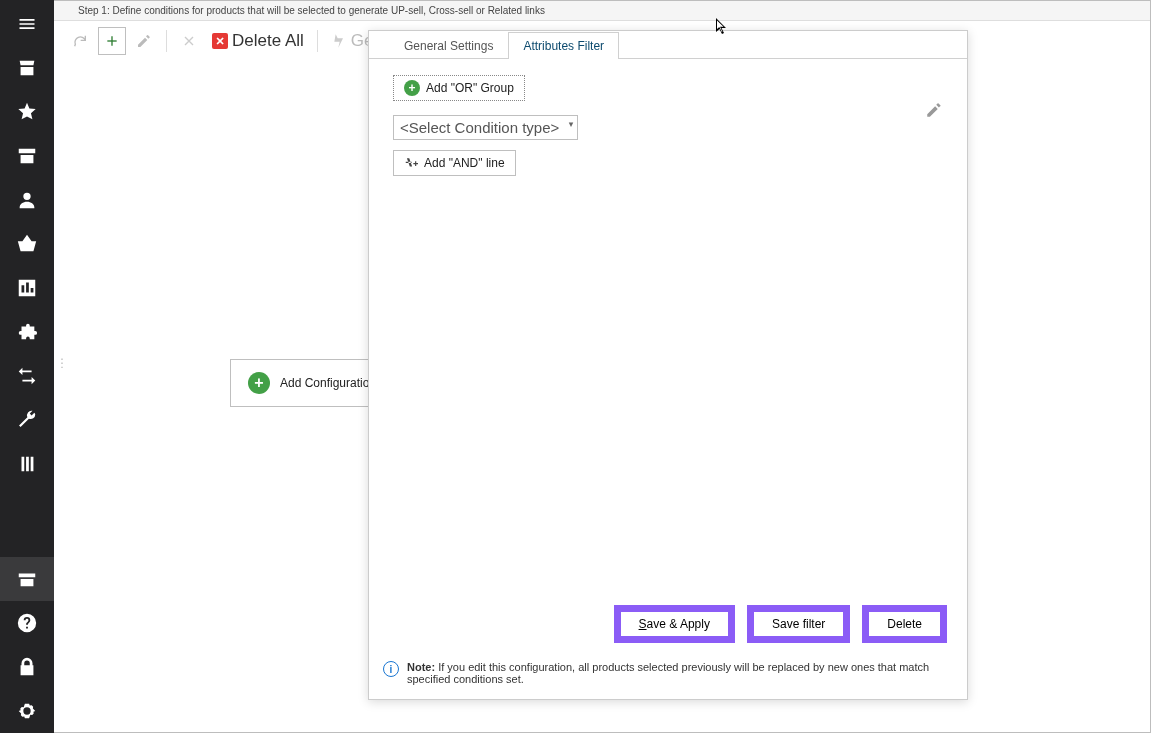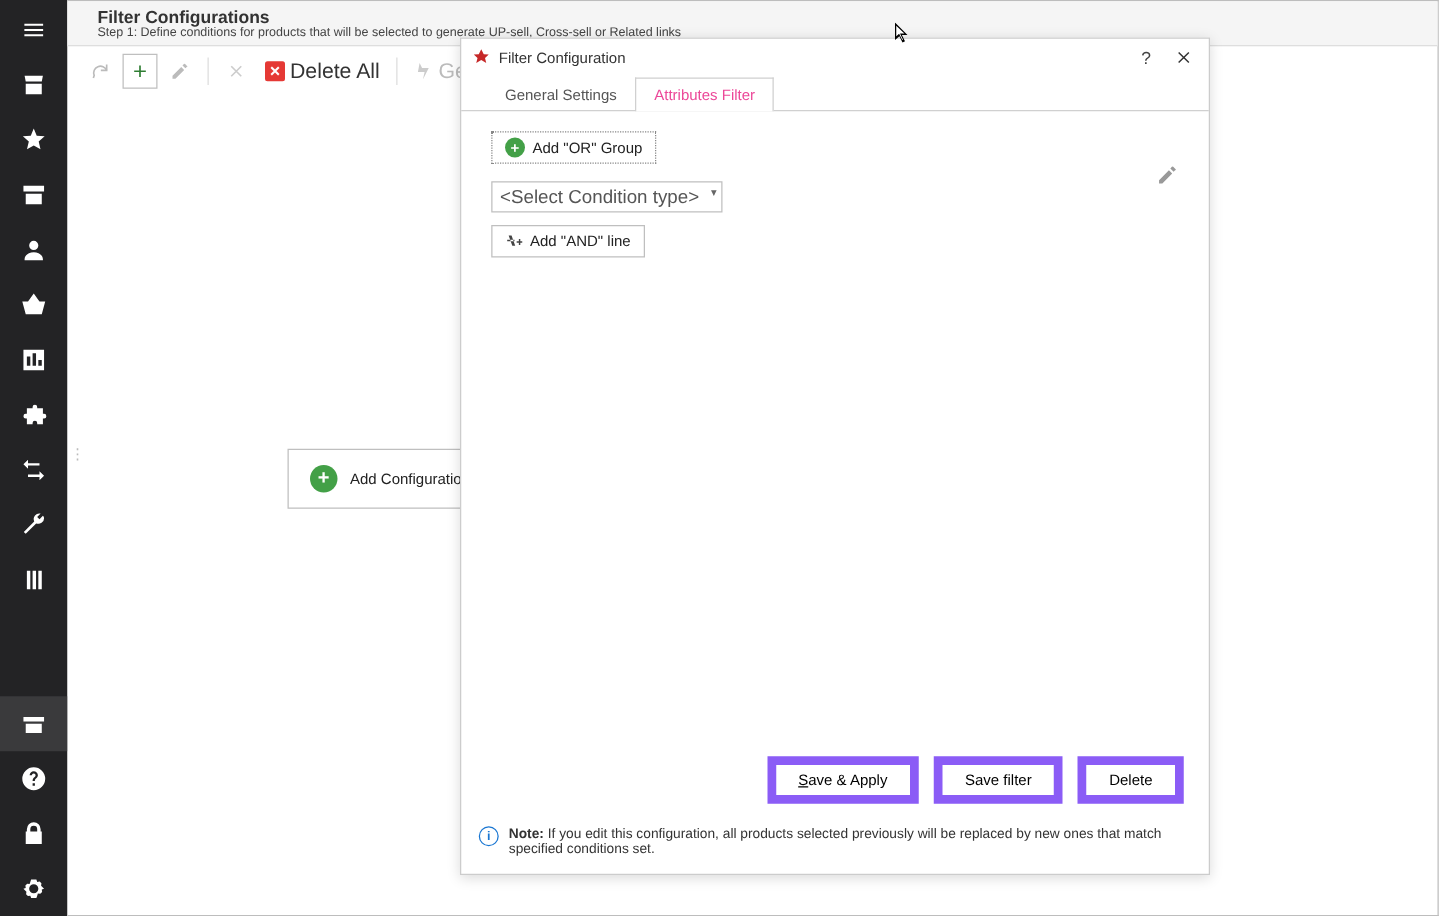--- a/index.html
+++ b/index.html
@@ -177,21 +177,21 @@
     color: #555;
     border: 1px solid transparent;
     border-bottom: none;
     cursor: pointer;
     position: relative;
     top: 1px;
   }
   .modal-tab.active {
     background: #fff;
     border-color: #d0d0d0;
-    color: #ec4899;
+    color: #0c4a6e;
   }
   .modal-body {
     flex: 1;
     padding: 16px 24px 8px 24px;
     position: relative;
   }
   .or-group-btn {
     border: 1px dotted #888;
     padding: 4px 10px;
     display: inline-flex;
@@ -369,21 +369,20 @@
   </div>
   <div class="sidebar-item">
     <svg viewBox="0 0 24 24">
         <path d="M12 8a4 4 0 100 8 4 4 0 000-8zm9 4l-2 .7.3 2.1-1.6 1.6-2.1-.3L15 18l-.7 2h-4.6L9 18l-2.1.3-1.6-1.6.3-2.1L3 12l2-.7-.3-2.1 1.6-1.6 2.1.3L9 6l.7-2h4.6L15 6l2.1-.3 1.6 1.6-.3 2.1z"></path>
       </svg>
   </div>
 </div>
 
 <div class="main">
   <div class="page-header">
-    <div class="page-title">Filter Configurations</div>
     <div class="page-subtitle">Step 1: Define conditions for products that will be selected to generate UP-sell, Cross-sell or Related links</div>
   </div>
 
   <div class="toolbar">
     <div class="tb-btn disabled">
       <svg viewBox="0 0 24 24" fill="none" stroke="#bbb" stroke-width="2">
           <path d="M20 11A8 8 0 105 17l-1 3"></path>
           <path d="M20 4v7h-7"></path>
         </svg>
     </div>
@@ -419,35 +418,20 @@
 
   <div class="drag-dots">⋮</div>
 
   <div class="add-config-btn">
     <span class="green-circle">+</span>
     <span>Add Configuration</span>
   </div>
 </div>
 
 <div class="modal">
-  <div class="modal-titlebar">
-    <span class="app-icon">
-      <svg viewBox="0 0 24 24">
-          <path fill="#c62828" d="M12 2l3 6 6 .5-4.5 4 1.5 6L12 15l-6 3.5 1.5-6L3 8.5 9 8z"></path>
-        </svg>
-    </span>
-    <span class="modal-title">Filter Configuration</span>
-    <span class="spacer"></span>
-    <span class="win-btn">?</span>
-    <span class="win-btn">
-      <svg viewBox="0 0 24 24" width="14" height="14">
-          <path stroke="#333" stroke-width="2" d="M5 5l14 14M19 5L5 19"></path>
-        </svg>
-    </span>
-  </div>
 
   <div class="modal-tabs">
     <div class="modal-tab">General Settings</div>
     <div class="modal-tab active">Attributes Filter</div>
   </div>
 
   <div class="modal-body">
     <div class="or-group-btn">
       <span class="small-green-circle">+</span>
       <span>Add "OR" Group</span>

